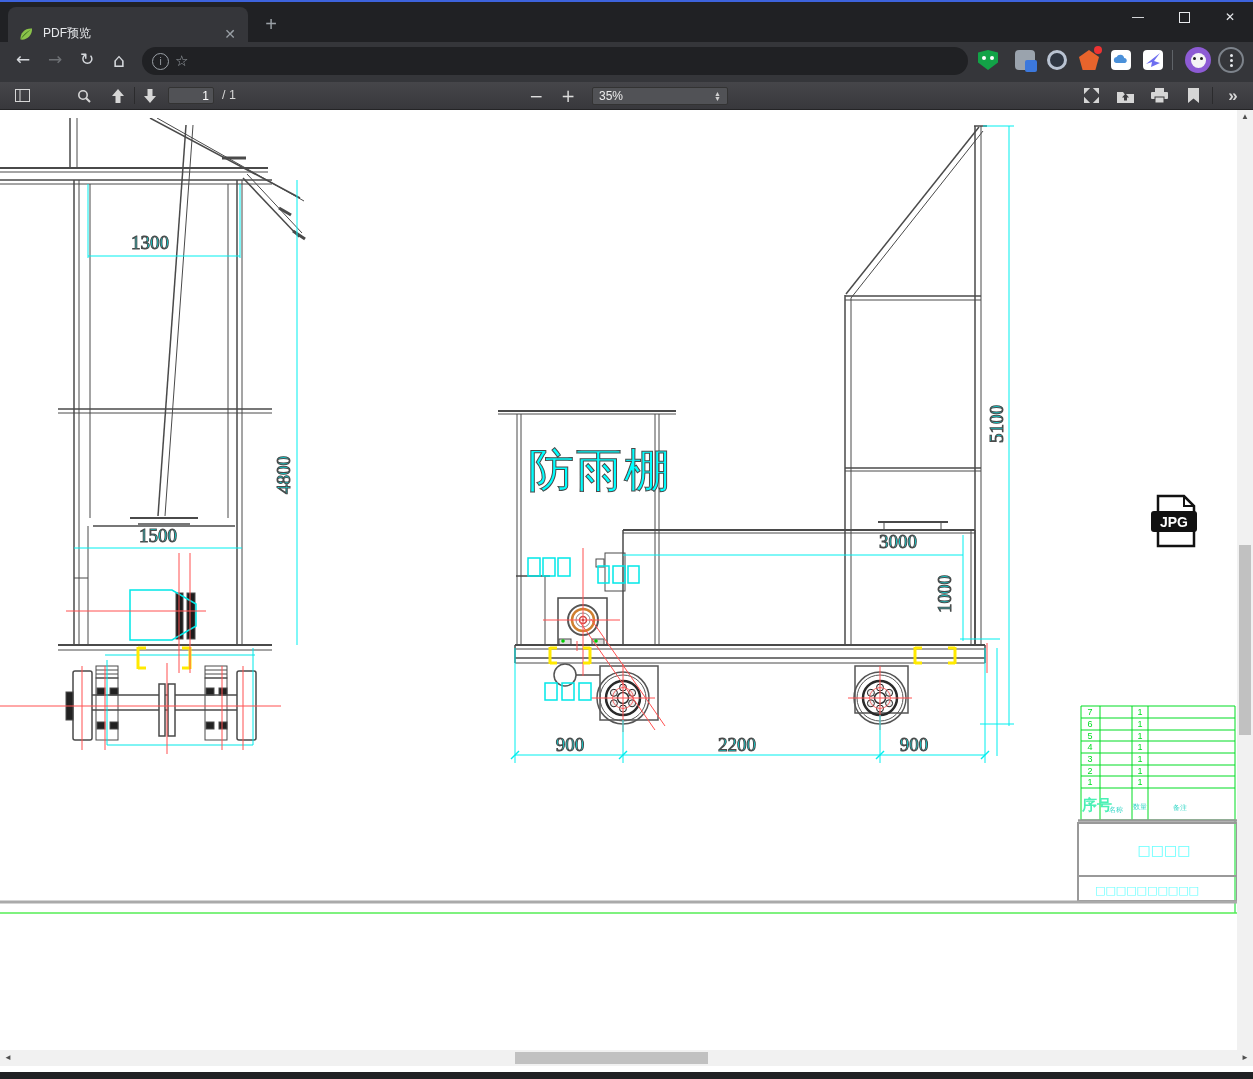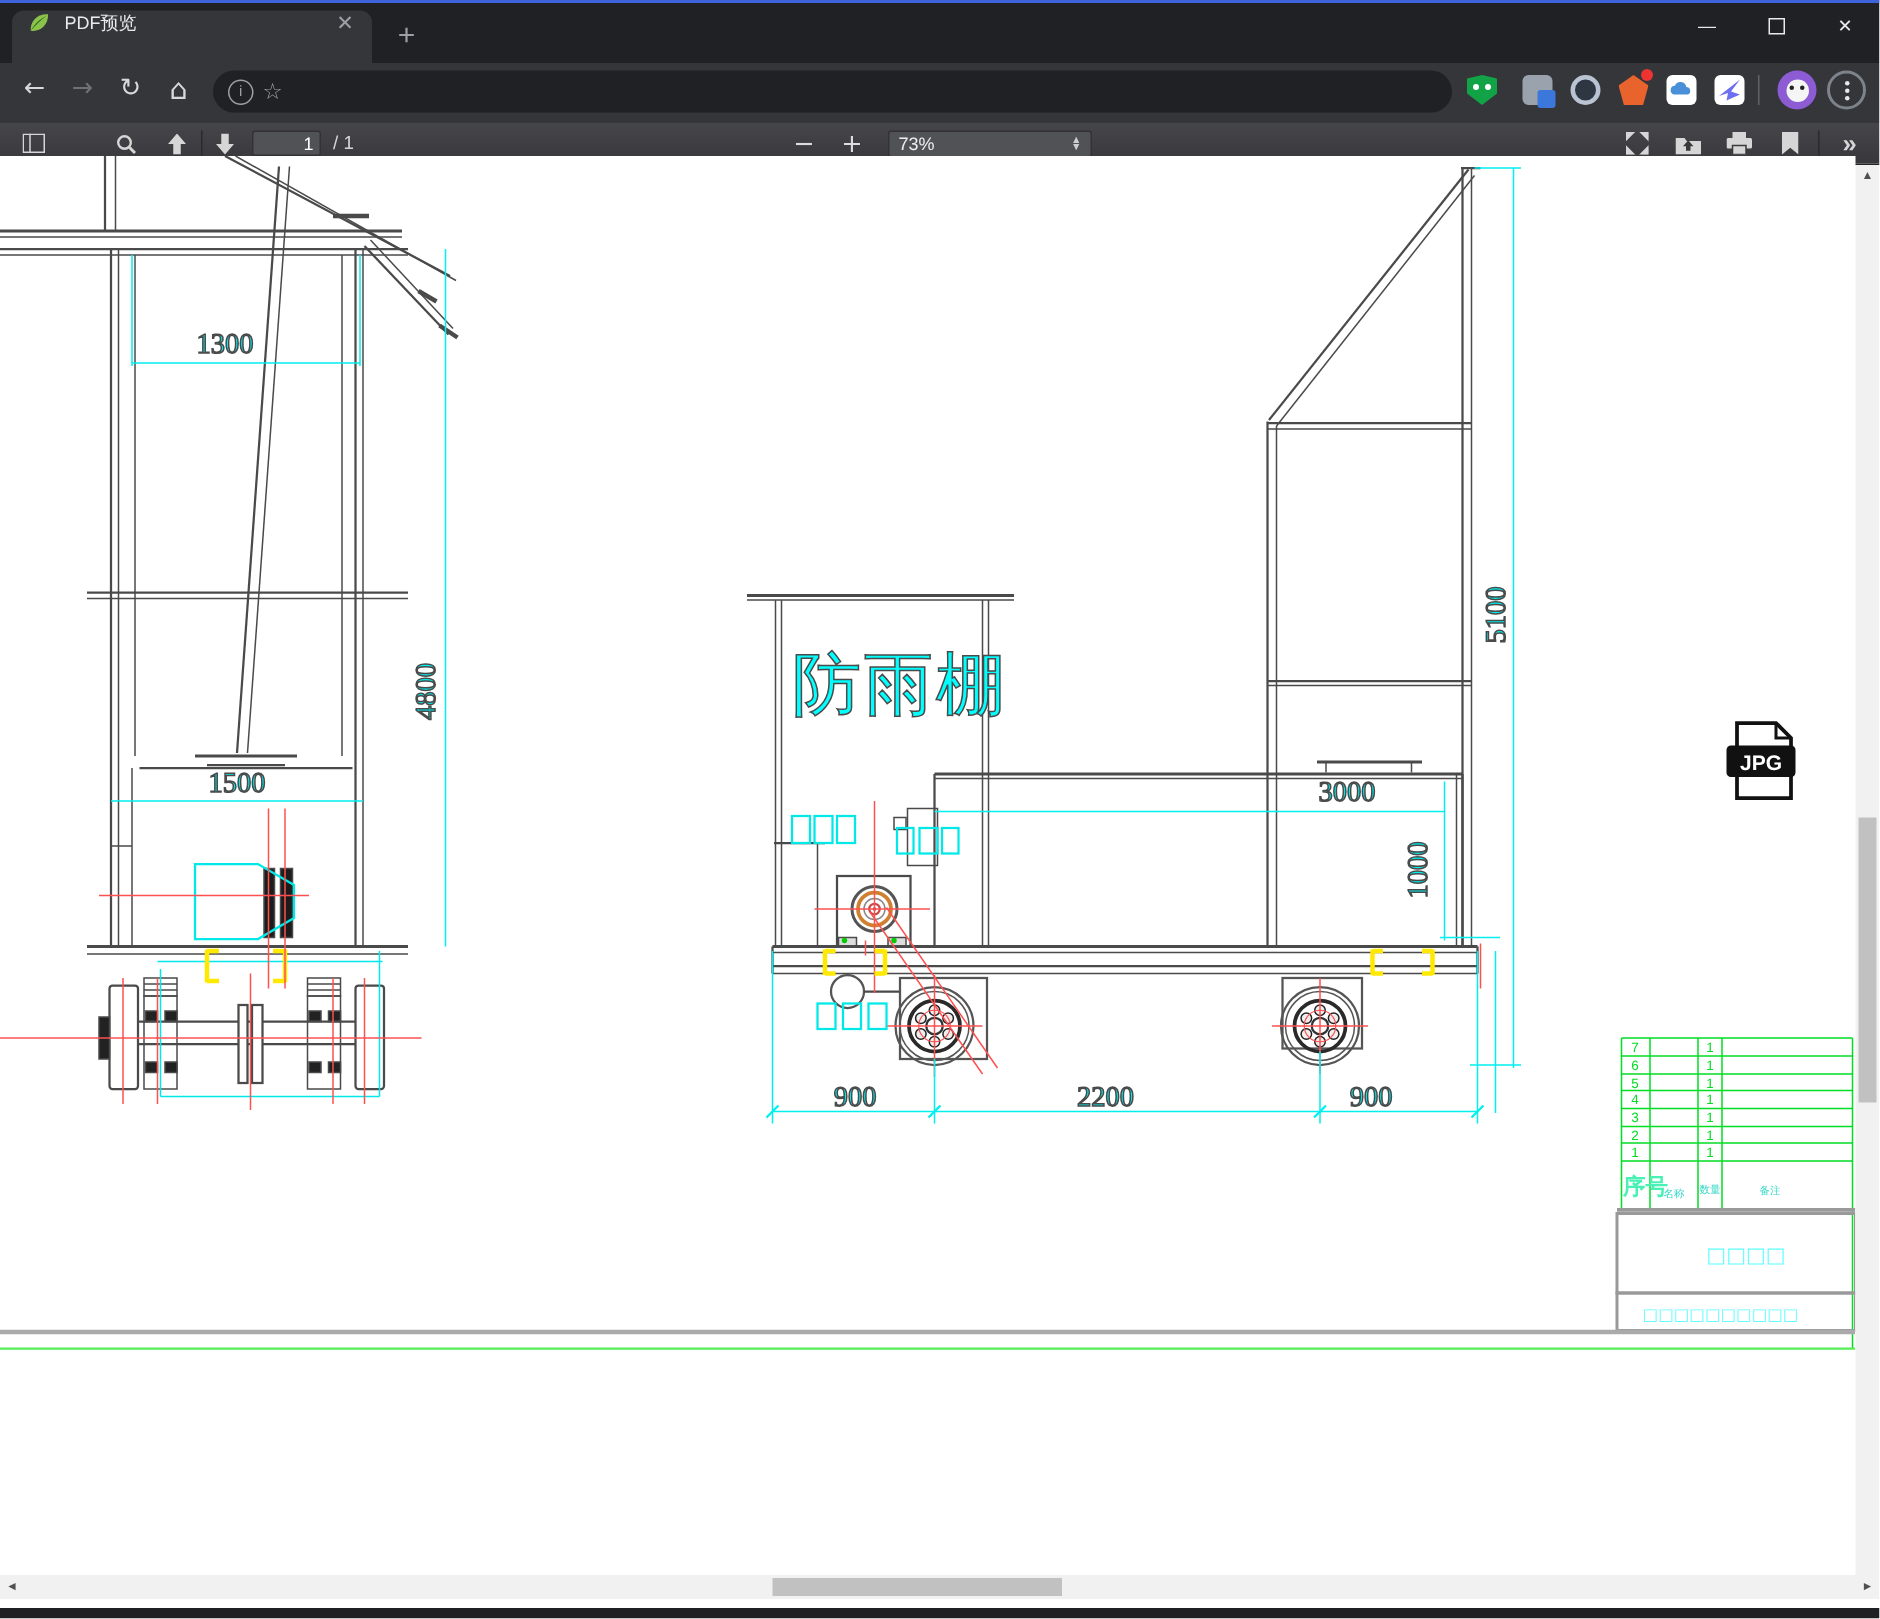--- a/index.html
+++ b/index.html
@@ -2,21 +2,21 @@
 <html><head>
 <meta charset="utf-8">
 <style>
   html,body{margin:0;padding:0;}
   body{width:1253px;height:1079px;overflow:hidden;position:relative;background:#fff;
        font-family:"Liberation Sans",sans-serif;}
   
   .accent{position:absolute;left:0;top:0;width:100%;height:2px;background:#3d63dd;z-index:9;}
   .titlebar{position:absolute;left:0;top:0;width:100%;height:42px;background:#202124;}
   .tab{position:absolute;left:8px;top:7px;width:240px;height:35px;background:#35363a;
-       border-radius:8px 8px 0 0;display:flex;align-items:flex-start;padding:0 10px;box-sizing:border-box;}
+       border-radius:8px 8px 0 0;display:flex;align-items:flex-end;padding:0 10px;box-sizing:border-box;}
   .tab-title{flex:1;color:#e8eaed;font-size:12px;margin-left:9px;white-space:nowrap;overflow:hidden;}
   .tab-close{color:#9aa0a6;font-size:14px;width:16px;text-align:center;cursor:pointer;}
   .newtab{position:absolute;left:257px;top:10px;color:#9aa0a6;font-size:20px;width:28px;height:28px;
           text-align:center;line-height:28px;}
   .winbtns{position:absolute;right:0;top:2px;display:flex;height:30px;}
   .winbtn{width:46px;height:30px;color:#e8eaed;display:flex;align-items:center;justify-content:center;
           font-size:12px;}
   .maxbox{width:9px;height:9px;border:1.2px solid #e8eaed;}
   .navbar{position:absolute;left:0;top:42px;width:100%;height:40px;background:#35363a;}
   .navico{position:absolute;top:49px;font-size:17px;color:#d5d8dc;width:26px;text-align:center;
@@ -51,21 +51,21 @@
              border:1px solid #333;border-radius:2px;color:#fff;font-size:12px;text-align:right;
              padding:0 4px;box-sizing:border-box;font-family:"Liberation Sans",sans-serif;}
   .pagecount{position:absolute;left:222px;top:88px;color:#d6d6d6;font-size:12.5px;}
   .zoomsel{position:absolute;left:592px;top:87px;width:136px;height:18px;background:#515256;
            border:1px solid #333;border-radius:2px;color:#ededed;font-size:12px;display:flex;
            align-items:center;padding:0 6px;box-sizing:border-box;}
   .zoomsel .arrows{margin-left:auto;display:flex;flex-direction:column;line-height:5px;
            font-size:7px;color:#cfcfcf;}
   .mp{font-size:17px;color:#ddd;font-family:"DejaVu Sans",sans-serif;}
   
-  .viewer{position:absolute;left:0;top:104px;width:1237px;height:940px;background:#fff;overflow:hidden;}
+  .viewer{position:absolute;left:0;top:118px;width:1237px;height:940px;background:#fff;overflow:hidden;}
   svg text{user-select:none;}
   .dimtxt{fill:#00efef;font-family:"Liberation Serif","DejaVu Serif",serif;font-size:19px;text-anchor:middle;}
   .cjk{fill:#00ffff;font-size:46px;text-anchor:middle;font-family:"Liberation Sans",sans-serif;letter-spacing:2px;}
   .gtxt{fill:#00dd22;font-size:9px;text-anchor:middle;font-family:"Liberation Sans",sans-serif;}
   .gh{fill:#49f1b4;font-size:15px;text-anchor:middle;font-weight:bold;}
   .gh2{fill:#39d8c8;font-size:7px;text-anchor:middle;}
   .cytx{fill:#66ffff;text-anchor:middle;font-family:"DejaVu Sans",sans-serif;}
   
   .sbv{position:absolute;left:1237px;top:110px;width:16px;height:940px;background:#f1f1f1;}
   .sbv .thumb{position:absolute;left:2px;top:435px;width:12px;height:190px;background:#c1c1c1;}
@@ -160,21 +160,21 @@
 <div class="pbtn" style="left:138px;width:24px;">
   <svg width="12" height="14" viewBox="0 0 12 14">
       <polygon points="6,14 0,7 3.5,7 3.5,0 8.5,0 8.5,7 12,7" fill="#d6d6d6"></polygon>
     </svg>
 </div>
 <input class="pageinput" value="1" style="">
 <div class="pagecount">/ 1</div>
 <div class="pbtn mp" style="left:524px;width:24px;">−</div>
 <div class="pbtn mp" style="left:556px;width:24px;">+</div>
 <div class="zoomsel">
-  <span>73%</span>
+  <span>35%</span>
   <span class="arrows">
       <span>▲</span>
       <span>▼</span>
     </span>
 </div>
 <div class="pbtn" style="left:1078px;width:26px;">
   <svg width="15" height="15" viewBox="0 0 15 15" stroke="#d6d6d6" stroke-width="1.6" fill="#d6d6d6">
     <polygon points="0,0 5,0 0,5"></polygon>
       <polygon points="15,0 15,5 10,0"></polygon>
     <polygon points="0,15 0,10 5,15"></polygon>

